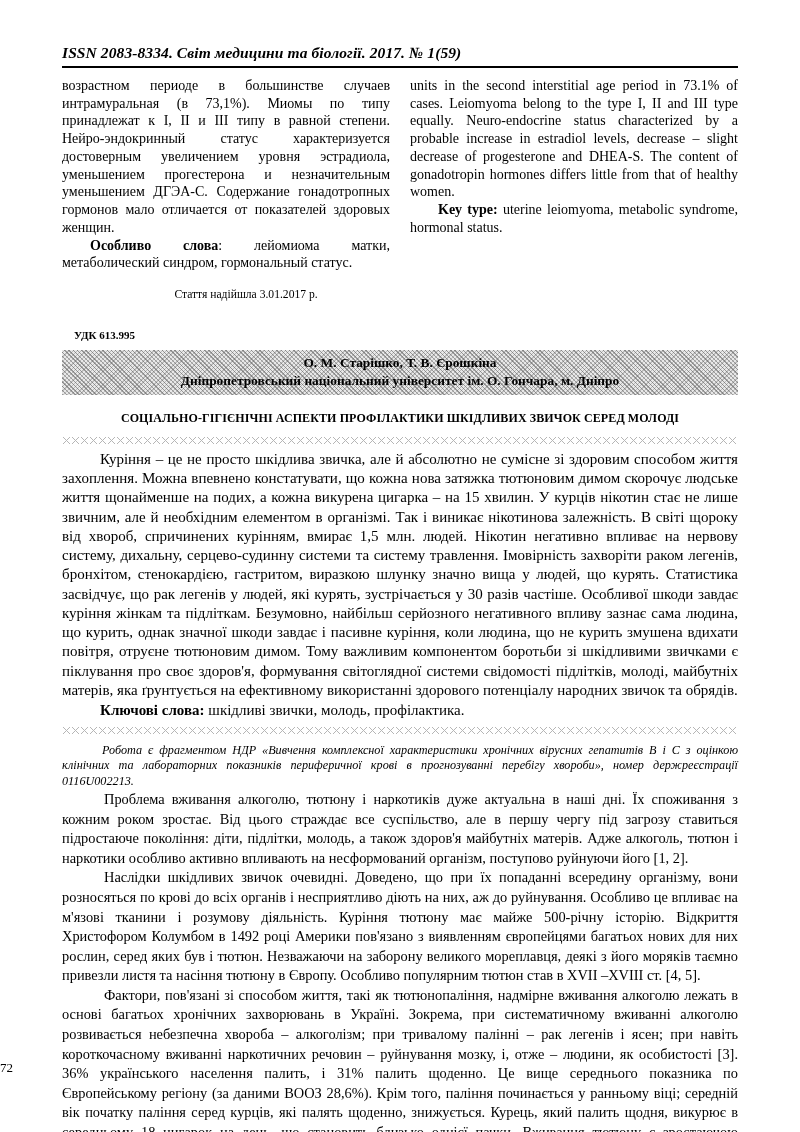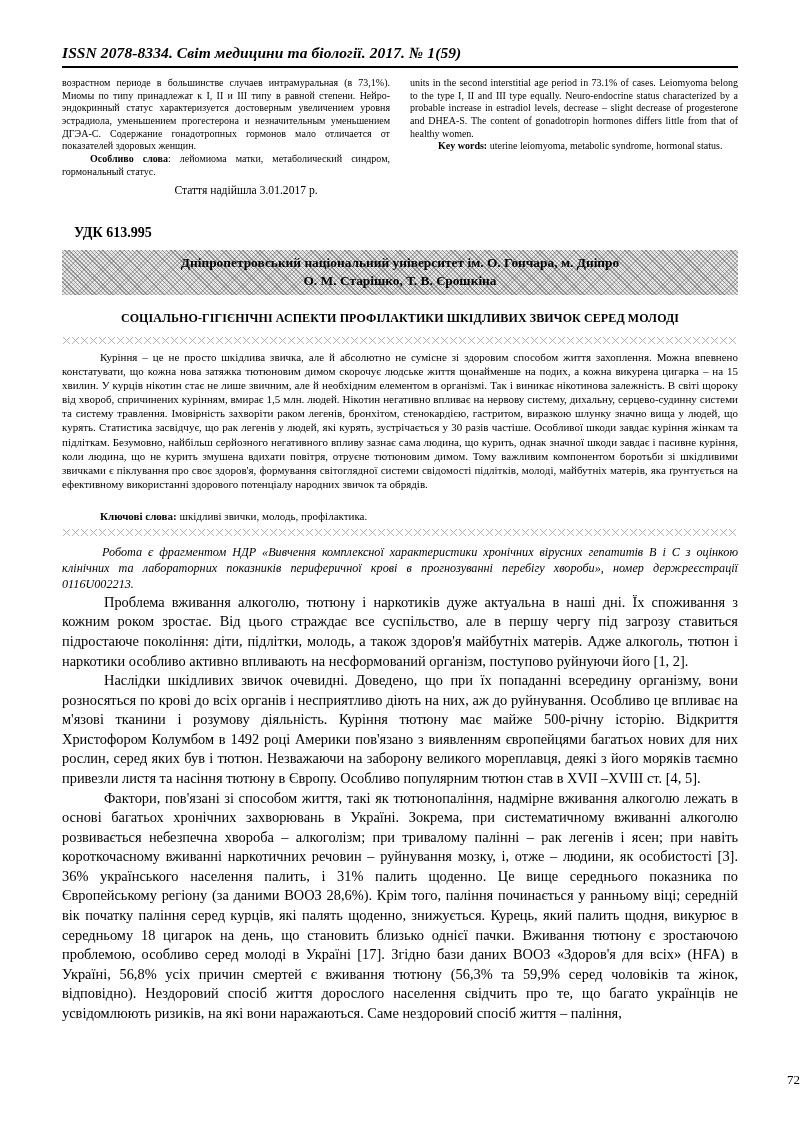--- a/index.html
+++ b/index.html
@@ -36,52 +36,52 @@
   }
   .runhead-rule {
     border-bottom: 2px solid #000;
     margin-bottom: 9px;
   }
 
   
   .two-col {
     display: flex;
     gap: 20px;
-    font-size: 10px;
+    font-size: 14px;
     line-height: 1.27;
     text-align: justify;
   }
   .two-col .col { width: 50%; }
   .two-col p { margin: 0; }
   .two-col .kw {
     text-indent: 28px;
   }
   .kwlabel { font-weight: bold; }
 
   
   .subline {
     display: flex;
     font-size: 11.6px;
-    margin-top: 6px;
+    margin-top: 16px;
     line-height: 1.25;
   }
   .subline .s-left {
     width: 50%;
     text-align: center;
     padding-left: 30px;
     box-sizing: border-box;
   }
   .subline .s-right {
     width: 50%;
     text-align: right;
   }
 
   
   .udk {
-    font-size: 14px;
+    font-size: 11px;
     font-weight: bold;
     margin-top: 26px;
     margin-bottom: 9px;
     padding-left: 12px;
   }
 
   
   .authors-band {
     background-color: #e8e8e8;
     background-image:
@@ -113,26 +113,26 @@
     background-size: 9px 7px;
     background-position: left center;
     background-image:
       linear-gradient(135deg, rgba(0,0,0,0) 46%, #b6b6b6 46%, #b6b6b6 56%, rgba(0,0,0,0) 56%),
       linear-gradient(45deg,  rgba(0,0,0,0) 46%, #b6b6b6 46%, #b6b6b6 56%, rgba(0,0,0,0) 56%);
   }
   .zigzag.tight { margin: 6px 0 9px 0; }
 
   
   .abstract {
-    font-size: 11px;
+    font-size: 15px;
     line-height: 1.285;
     text-align: justify;
   }
   .abstract p { margin: 0; text-indent: 38px; }
-  .abstract .kwline { text-indent: 38px; margin-top: 18px; }
+  .abstract .kwline { text-indent: 38px; margin-top: 1px; }
 
   
   .fund-note {
     font-style: italic;
     font-size: 12.2px;
     line-height: 1.3;
     text-align: justify;
     margin-top: 6px;
   }
   .fund-note p { margin: 0; text-indent: 40px; }
@@ -148,53 +148,52 @@
     margin: 0;
     text-indent: 42px;
   }
 
   
   .folio {
     position: absolute;
     left: 0;
     right: 0;
     top: 1060px;
-    text-align: right;
+    text-align: left;
     font-size: 13px;
-    margin-top: 12px;
   }
 </style>
 </head>
 <body>
 
 <div class="page">
 
-  <div class="runhead">ISSN 2078-8334. Світ медицини та біології. 2017. № 1(59)</div>
+  <div class="runhead">ISSN 2083-8334. Світ медицини та біології. 2017. № 1(59)</div>
   <div class="runhead-rule"></div>
 
   <div class="two-col">
     <div class="col">
       <p>возрастном периоде в большинстве случаев интрамуральная (в 73,1%). Миомы по типу принадлежат к I, II и III типу в равной степени. Нейро-эндокринный статус характеризуется достоверным увеличением уровня эстрадиола, уменьшением прогестерона и незначительным уменьшением ДГЭА-С. Содержание гонадотропных гормонов мало отличается от показателей здоровых женщин.</p>
       <p class="kw"><span class="kwlabel">Особливо слова</span><span>: лейомиома матки, метаболический синдром, гормональный статус.</span></p>
     </div>
     <div class="col">
       <p>units in the second interstitial age period in 73.1% of cases. Leiomyoma belong to the type I, II and III type equally. Neuro-endocrine status characterized by a probable increase in estradiol levels, decrease – slight decrease of progesterone and DHEA-S. The content of gonadotropin hormones differs little from that of healthy women.</p>
-      <p class="kw"><span class="kwlabel">Key words:</span><span> uterine leiomyoma, metabolic syndrome, hormonal status.</span></p>
+      <p class="kw"><span class="kwlabel">Key type:</span><span> uterine leiomyoma, metabolic syndrome, hormonal status.</span></p>
     </div>
   </div>
 
   <div class="subline">
     <div class="s-left">Стаття надійшла 3.01.2017 р.</div>
   </div>
 
   <div class="udk">УДК 613.995</div>
 
   <div class="authors-band">
+    <span class="ln">О. М. Старішко, Т. В. Єрошкіна</span>
     <span class="ln">Дніпропетровський національний університет ім. О. Гончара, м. Дніпро</span>
-    <span class="ln">О. М. Старішко, Т. В. Єрошкіна</span>
   </div>
 
   <div class="art-title">СОЦІАЛЬНО-ГІГІЄНІЧНІ АСПЕКТИ ПРОФІЛАКТИКИ ШКІДЛИВИХ ЗВИЧОК СЕРЕД МОЛОДІ</div>
 
   <div class="zigzag"></div>
 
   <div class="abstract">
     <p>Куріння – це не просто шкідлива звичка, але й абсолютно не сумісне зі здоровим способом життя захоплення. Можна впевнено констатувати, що кожна нова затяжка тютюновим димом скорочує людське життя щонайменше на подих, а кожна викурена цигарка – на 15 хвилин. У курців нікотин стає не лише звичним, але й необхідним елементом в організмі. Так і виникає нікотинова залежність. В світі щороку від хвороб, спричинених курінням, вмирає 1,5 млн. людей. Нікотин негативно впливає на нервову систему, дихальну, серцево-судинну системи та систему травлення. Імовірність захворіти раком легенів, бронхітом, стенокардією, гастритом, виразкою шлунку значно вища у людей, що курять. Статистика засвідчує, що рак легенів у людей, які курять, зустрічається у 30 разів частіше. Особливої шкоди завдає куріння жінкам та підліткам. Безумовно, найбільш серйозного негативного впливу зазнає сама людина, що курить, однак значної шкоди завдає і пасивне куріння, коли людина, що не курить змушена вдихати повітря, отруєне тютюновим димом. Тому важливим компонентом боротьби зі шкідливими звичками є піклування про своє здоров'я, формування світоглядної системи свідомості підлітків, молоді, майбутніх матерів, яка ґрунтується на ефективному використанні здорового потенціалу народних звичок та обрядів.</p>
     <p class="kwline"><span class="kwlabel">Ключові слова:</span><span> шкідливі звички, молодь, профілактика.</span></p>
   </div>

